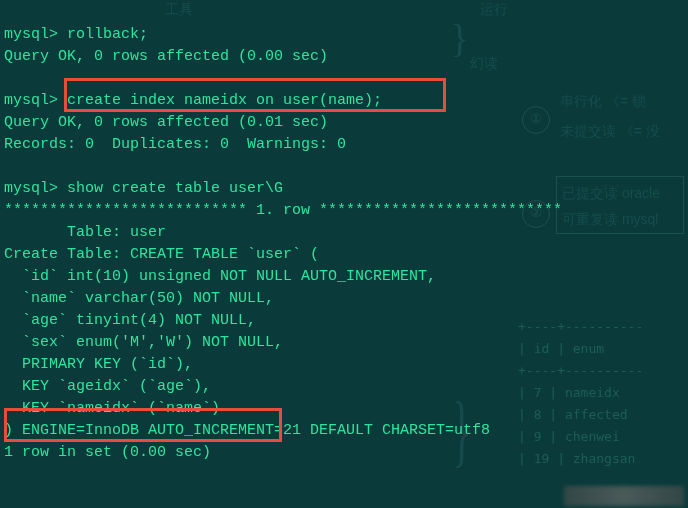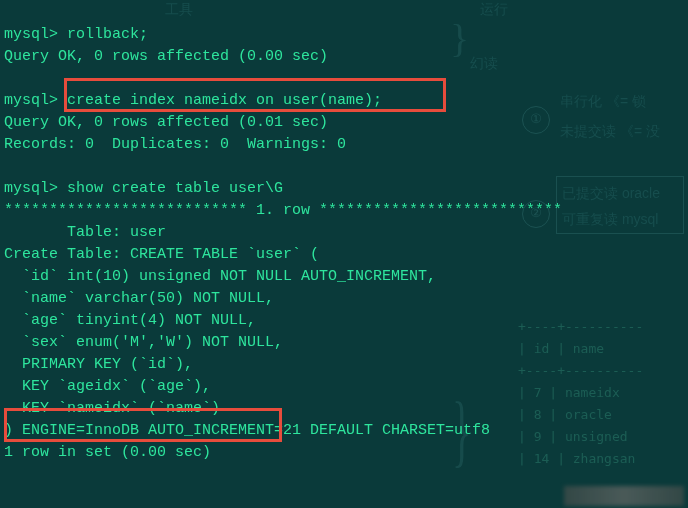--- a/index.html
+++ b/index.html
@@ -117,27 +117,27 @@
 <div class="bg-circle" style="left:522px; top:200px;">②</div>
 <div class="bg-rect" style="left:556px; top:176px; width:126px; height:56px;"></div>
 <div class="bg-note" style="left:562px; top:182px;">已提交读 oracle</div>
 <div class="bg-note" style="left:562px; top:208px;">可重复读 mysql</div>
 
 <div class="bg-brace" style="left:452px; top:420px; transform:scaleY(2);">}</div>
 
 <div class="bg-table">
   <div>+----+----------</div>
   <div>
-    <span>|</span> <span>id</span> <span>|</span> <span>name</span>
+    <span>|</span> <span>id</span> <span>|</span> <span>enum</span>
   </div>
   <div>+----+----------</div>
   <div><span>|</span>  <span>7</span> <span>|</span> <span>nameidx</span></div>
-  <div><span>|</span>  <span>8</span> <span>|</span> <span>oracle</span></div>
-  <div><span>|</span>  <span>9</span> <span>|</span> <span>unsigned</span></div>
-  <div><span>|</span> <span>14</span> <span>|</span> <span>zhangsan</span></div>
+  <div><span>|</span>  <span>8</span> <span>|</span> <span>affected</span></div>
+  <div><span>|</span>  <span>9</span> <span>|</span> <span>chenwei</span></div>
+  <div><span>|</span> <span>19</span> <span>|</span> <span>zhangsan</span></div>
 </div>
 
 <div class="terminal">
 <span class="prompt">mysql&gt;</span><span class="cmd"> rollback;</span>
 <span class="out">Query OK, 0 rows affected (0.00 sec)</span>
 <span></span>
 <span class="prompt">mysql&gt;</span><span class="cmd"> create index nameidx on user(name);</span>
 <span class="out">Query OK, 0 rows affected (0.01 sec)</span>
 <span class="out">Records: 0  Duplicates: 0  Warnings: 0</span>
 <span></span>

